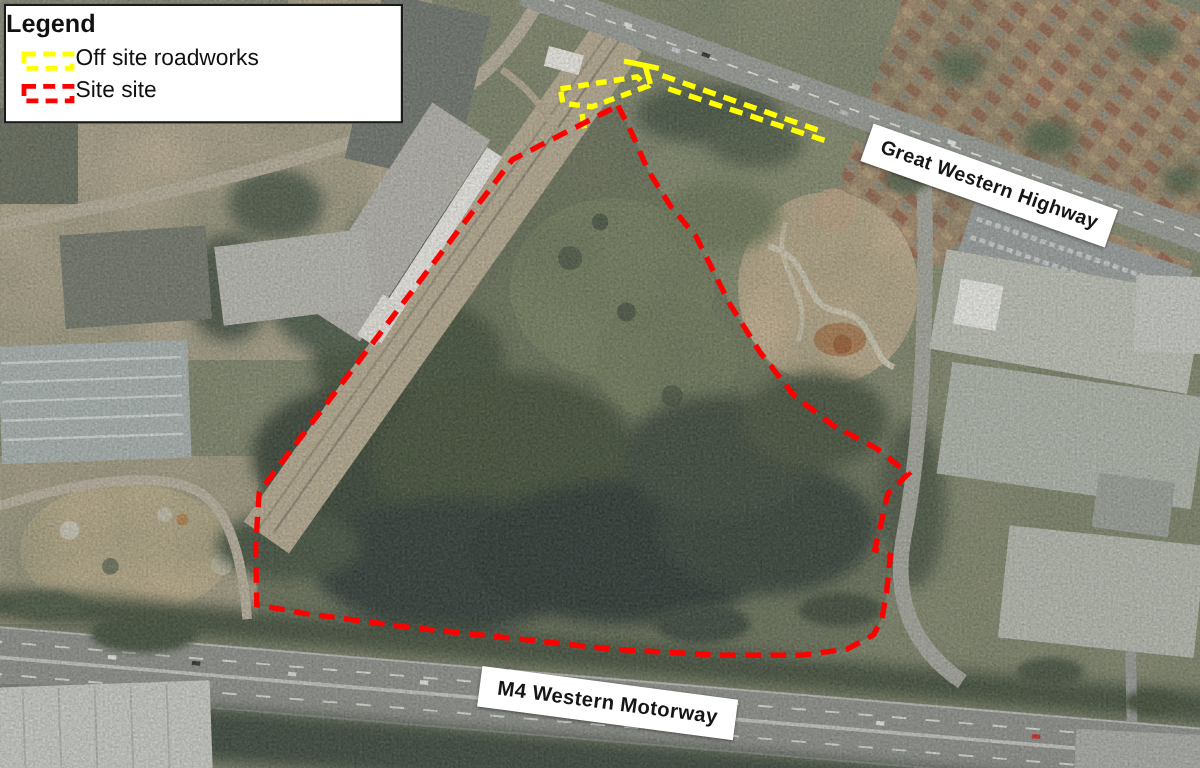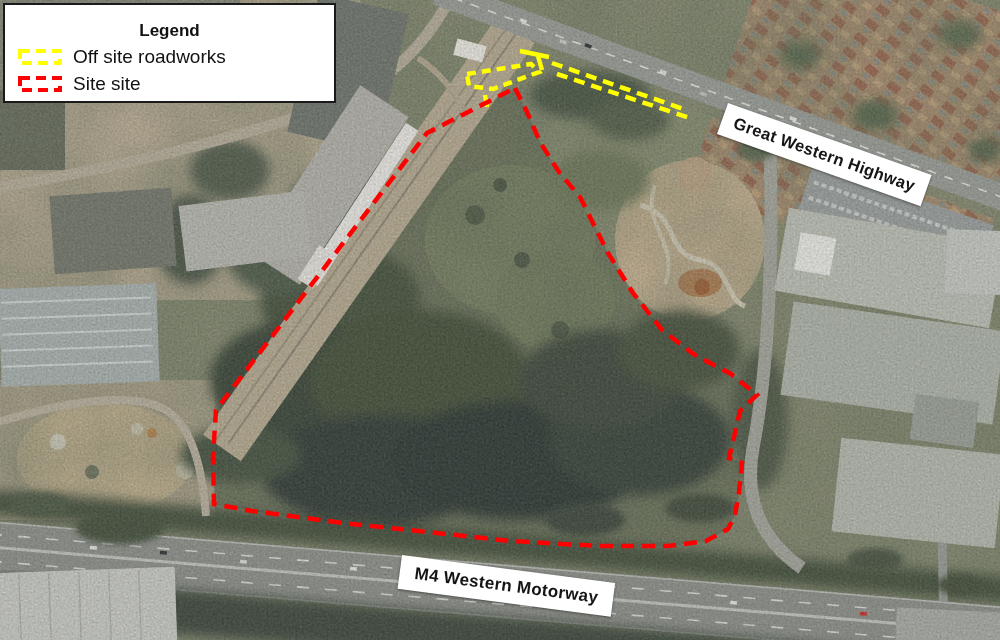--- a/index.html
+++ b/index.html
@@ -22,24 +22,24 @@
   .road-label.m4{
     left:402px;top:555px;width:215px;height:34px;
     transform:rotate(7.5deg);transform-origin:0 0;font-size:17px;
   }
   .legend{
     position:absolute;left:3px;top:3px;width:333px;height:100px;
     background:#ffffff;border:2px solid #1a1a1a;box-sizing:border-box;
     color:#111;
   }
   .legend-title{
-    text-align:center;font-weight:bold;font-size:17px;margin-top:16px;
+    text-align:left;font-weight:bold;font-size:21px;margin-top:4px;
   }
   .legend-row{
-    display:flex;align-items:center;gap:10px;margin:5px 0 0 12px;height:22px;
+    display:flex;align-items:flex-end;gap:0;margin:5px 0 0 12px;height:22px;
   }
   .legend-row .label{font-size:19px;line-height:22px;}
   .legend-row svg{display:block;}
 </style>
 </head>
 <body>
 
 <div class="map">
 
   <svg class="photo" width="1000" height="640" viewBox="0 0 1000 640">

